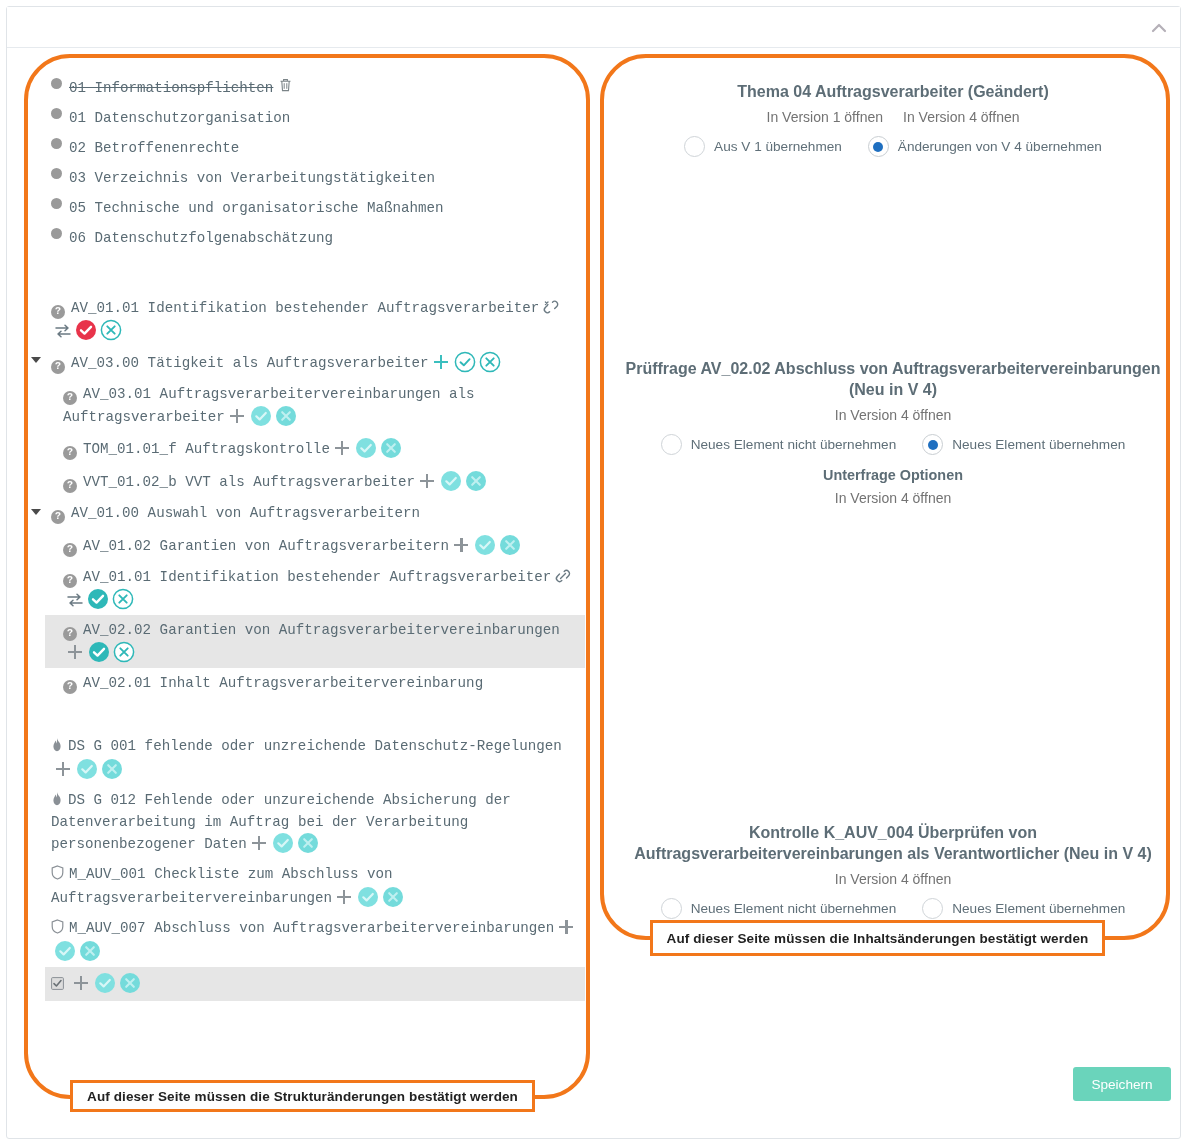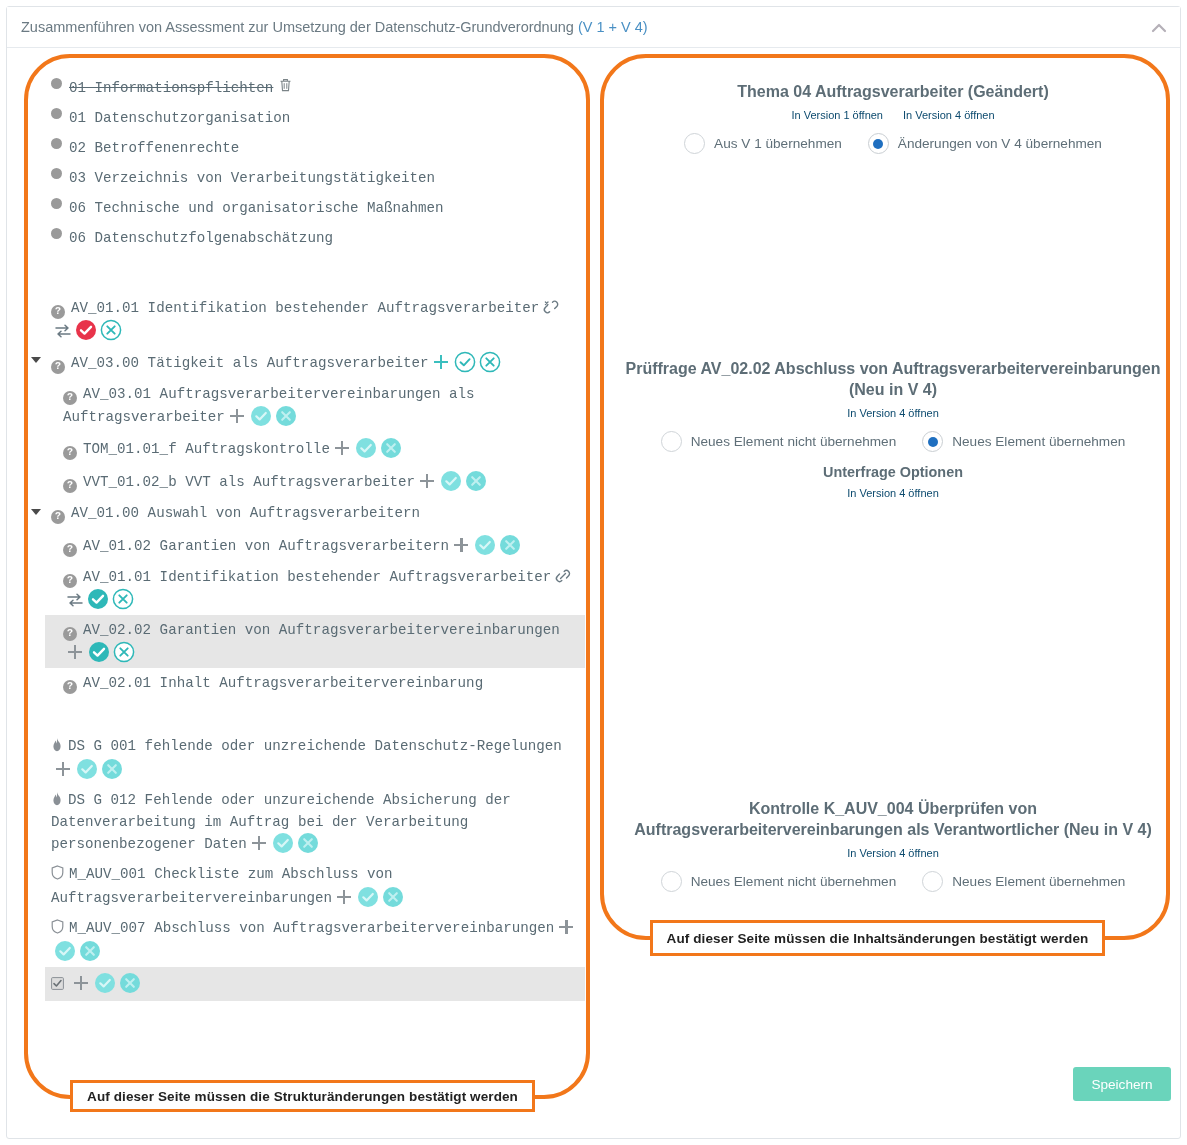--- a/index.html
+++ b/index.html
@@ -86,21 +86,21 @@
   .ind1{padding-left:18px;}
 
   
   .right-col{position:absolute;left:606px;top:66px;width:560px;}
   .blk{position:absolute;width:560px;text-align:center;}
   .blk h3{
     margin:0;font-size:16px;font-weight:bold;color:#5d6d76;line-height:21px;
     padding:0 8px;box-sizing:border-box;
   }
   .openlink{
-    display:inline-block;margin:7px 10px 0 10px;font-size:11px;color:#0c4a6e;
+    display:inline-block;margin:7px 10px 0 10px;font-size:14px;color:#737373;
     cursor:pointer;
   }
   .sublabel{font-size:14.4px;font-weight:bold;color:#5d6d76;margin-top:12px;}
   .radios{margin-top:10px;display:flex;justify-content:center;align-items:center;gap:26px;}
   .radio-item{display:flex;align-items:center;cursor:pointer;}
   .rb{
     width:21px;height:21px;border-radius:50%;border:1px solid #cfd4d8;background:#fff;
     display:inline-block;margin-right:9px;position:relative;flex:0 0 auto;box-sizing:border-box;
   }
   .rb.on{border-color:#c9ced2;}
@@ -115,24 +115,20 @@
     background:#6ad4bb;color:#fff;border:none;border-radius:3px;font-size:13.6px;
     font-family:"Liberation Sans","DejaVu Sans",sans-serif;cursor:pointer;
   }
 </style>
 </head>
 <body>
 
 <div class="panel">
 
   <div class="panel-header">
-    <div class="panel-title">
-      <span>Zusammenführen von Assessment zur Umsetzung der Datenschutz-Grundverordnung</span>
-      <span class="ver">(V 1 + V 4)</span>
-    </div>
     <div class="collapse-btn">
       <svg width="22" height="20" viewBox="0 0 22 20">
           <path d="M5 13 L11 7 L17 13" fill="none" stroke="#b5b0b8" stroke-width="2.2" stroke-linecap="round" stroke-linejoin="round"></path>
         </svg>
     </div>
   </div>
 
   <div class="left-col">
     <div id="topics">
         <div class="row">
@@ -150,21 +146,21 @@
         <div class="row">
           <span class="bullet"></span>
           <span class="label">02 Betroffenenrechte</span>
         </div>
         <div class="row">
           <span class="bullet"></span>
           <span class="label">03 Verzeichnis von Verarbeitungstätigkeiten</span>
         </div>
         <div class="row">
           <span class="bullet"></span>
-          <span class="label">06 Technische und organisatorische Maßnahmen</span>
+          <span class="label">05 Technische und organisatorische Maßnahmen</span>
         </div>
         <div class="row">
           <span class="bullet"></span>
           <span class="label">06 Datenschutzfolgenabschätzung</span>
         </div>
       </div>
     <div style="height:40px"></div>
     <div id="questions">
         <div class="row">
           <span class="row-inner"><span class="qicon">?</span><span class="label">AV_01.01 Identifikation bestehender Auftragsverarbeiter</span><span><svg class="ic" width="18" height="20" viewBox="0 0 18 20">
@@ -344,21 +340,21 @@
             <span class="rlabel">Neues Element nicht übernehmen</span>
           </span>
           <span class="radio-item">
             <span class="rb on"></span>
             <span class="rlabel">Neues Element übernehmen</span>
           </span>
         </div>
         <div class="sublabel">Unterfrage Optionen</div>
         <div><span class="openlink">In Version 4 öffnen</span></div>
       </div>
-    <div class="blk" id="blk2" style="top:725px">
+    <div class="blk" id="blk2" style="top:749px">
         <h3>Kontrolle K_AUV_004 Überprüfen von Auftragsverarbeitervereinbarungen als Verantwortlicher (Neu in V 4)</h3>
         <div><span class="openlink">In Version 4 öffnen</span></div>
         <div class="radios">
           <span class="radio-item">
             <span class="rb"></span>
             <span class="rlabel">Neues Element nicht übernehmen</span>
           </span>
           <span class="radio-item">
             <span class="rb"></span>
             <span class="rlabel">Neues Element übernehmen</span>

